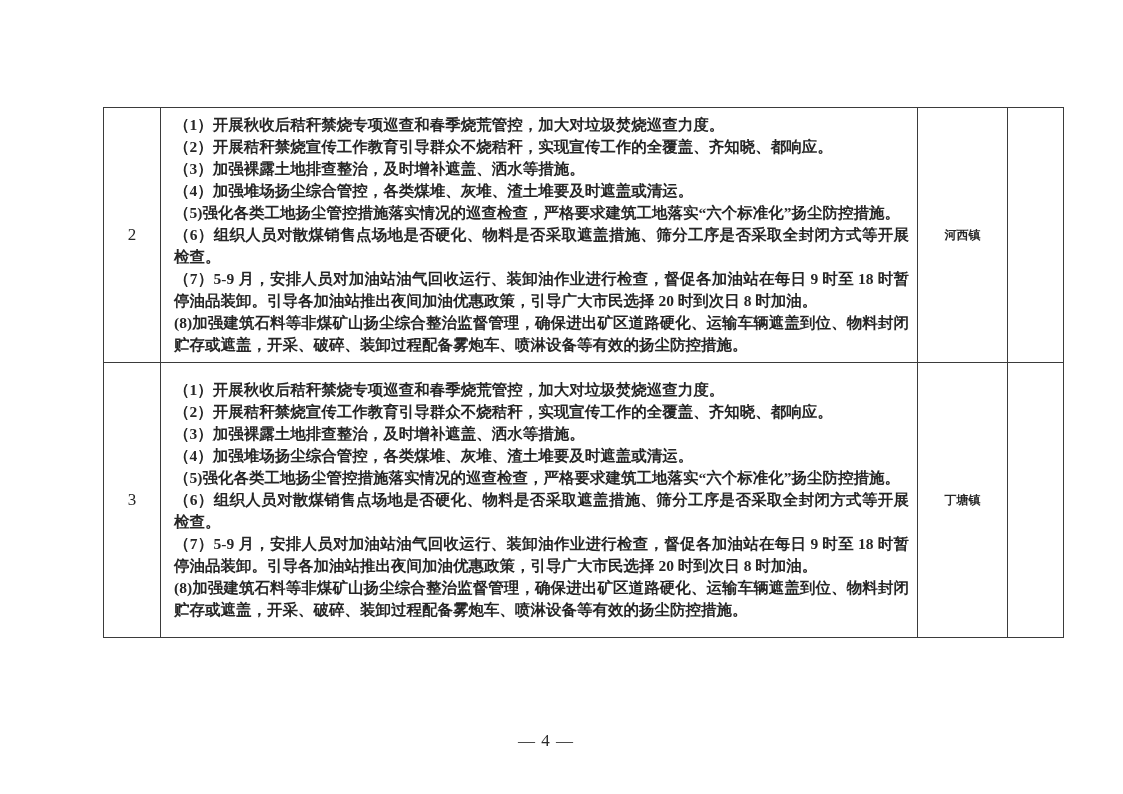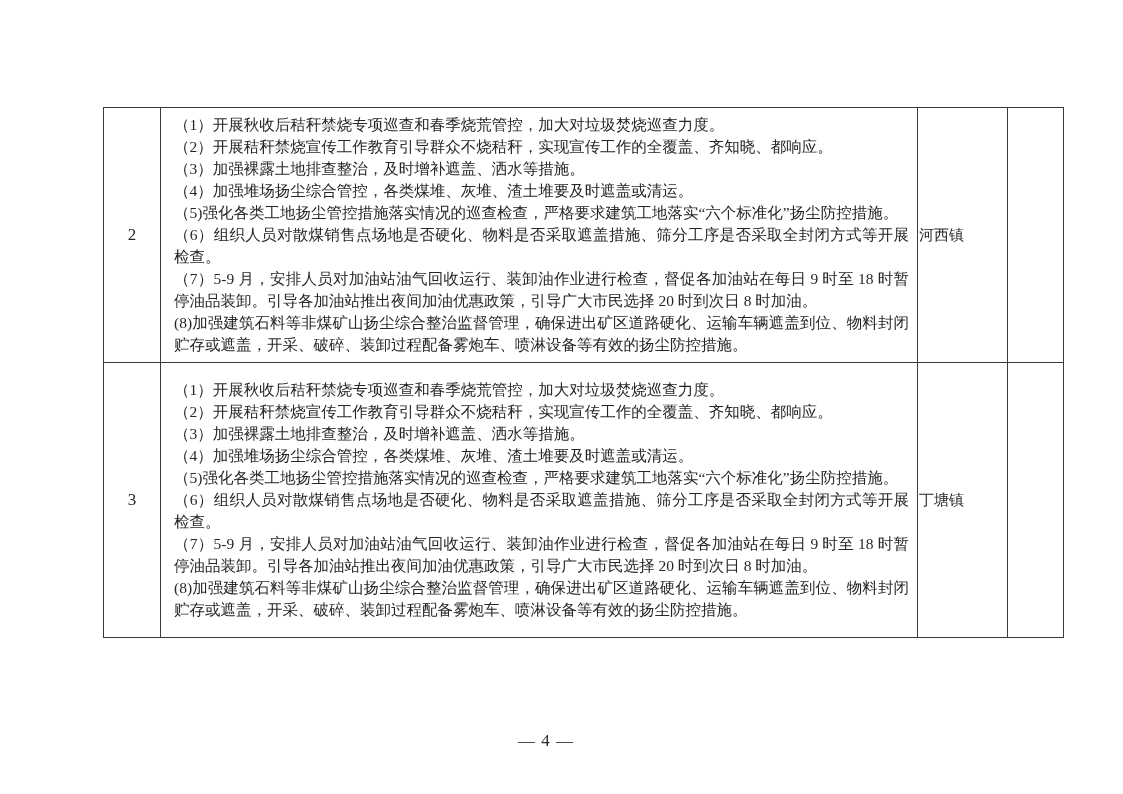--- a/index.html
+++ b/index.html
@@ -31,29 +31,32 @@
     vertical-align: middle;
   }
   td.num-cell {
     text-align: center;
     font-size: 17px;
   }
   td.measures-cell {
     padding: 6px 8px 6px 13px;
     font-size: 15.5px;
     line-height: 22px;
+    font-weight: bold;
   }
   td.measures-cell p {
     margin: 0;
     padding: 0;
     word-break: break-all;
     text-align: justify;
   }
   td.town-cell {
-    font-size: 15px;
+    text-align: center;
+    font-size: 12px;
+    font-weight: bold;
   }
   tr.row-1 { height: 248px; }
   tr.row-2 { height: 275px; }
   .footer {
     position: absolute;
     top: 731px;
     left: 0;
     width: 1092px;
     text-align: center;
     font-size: 17px;

